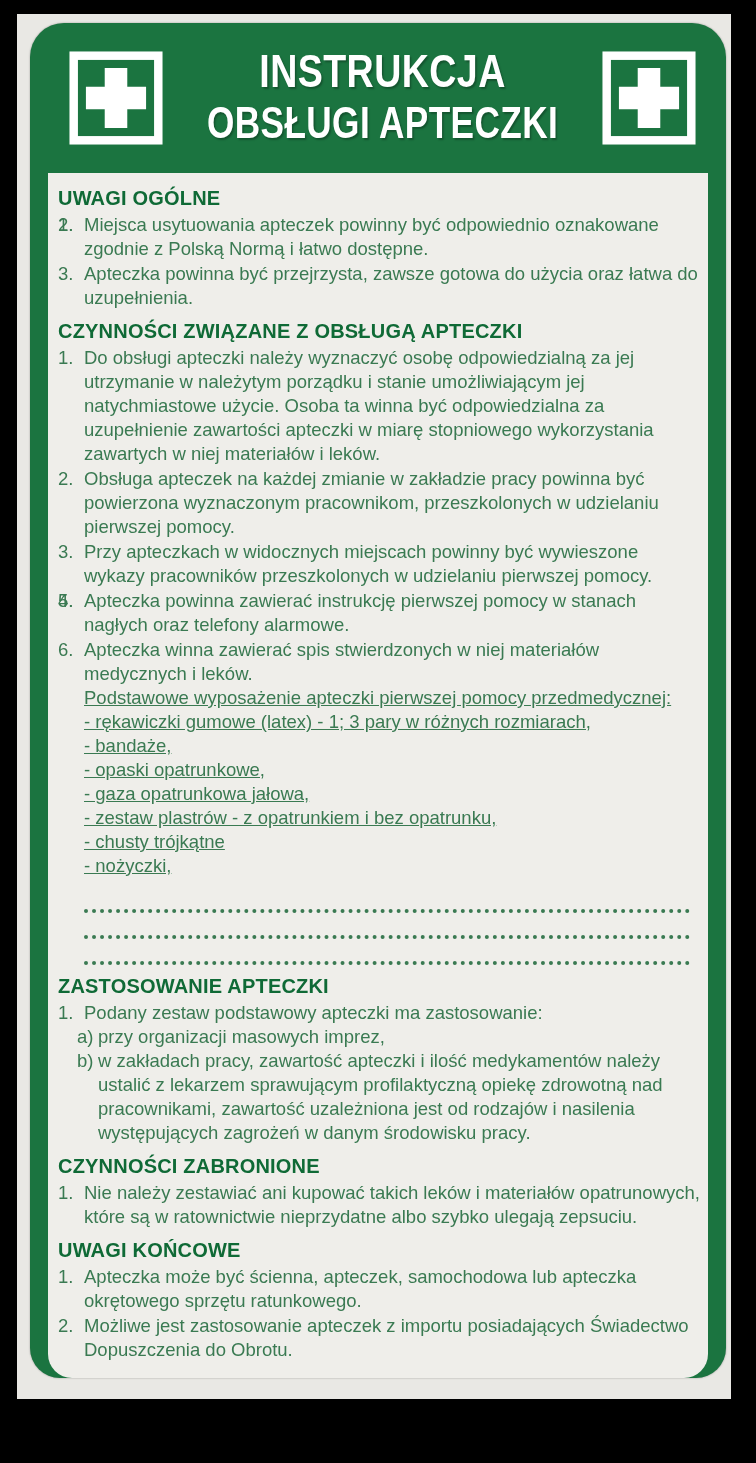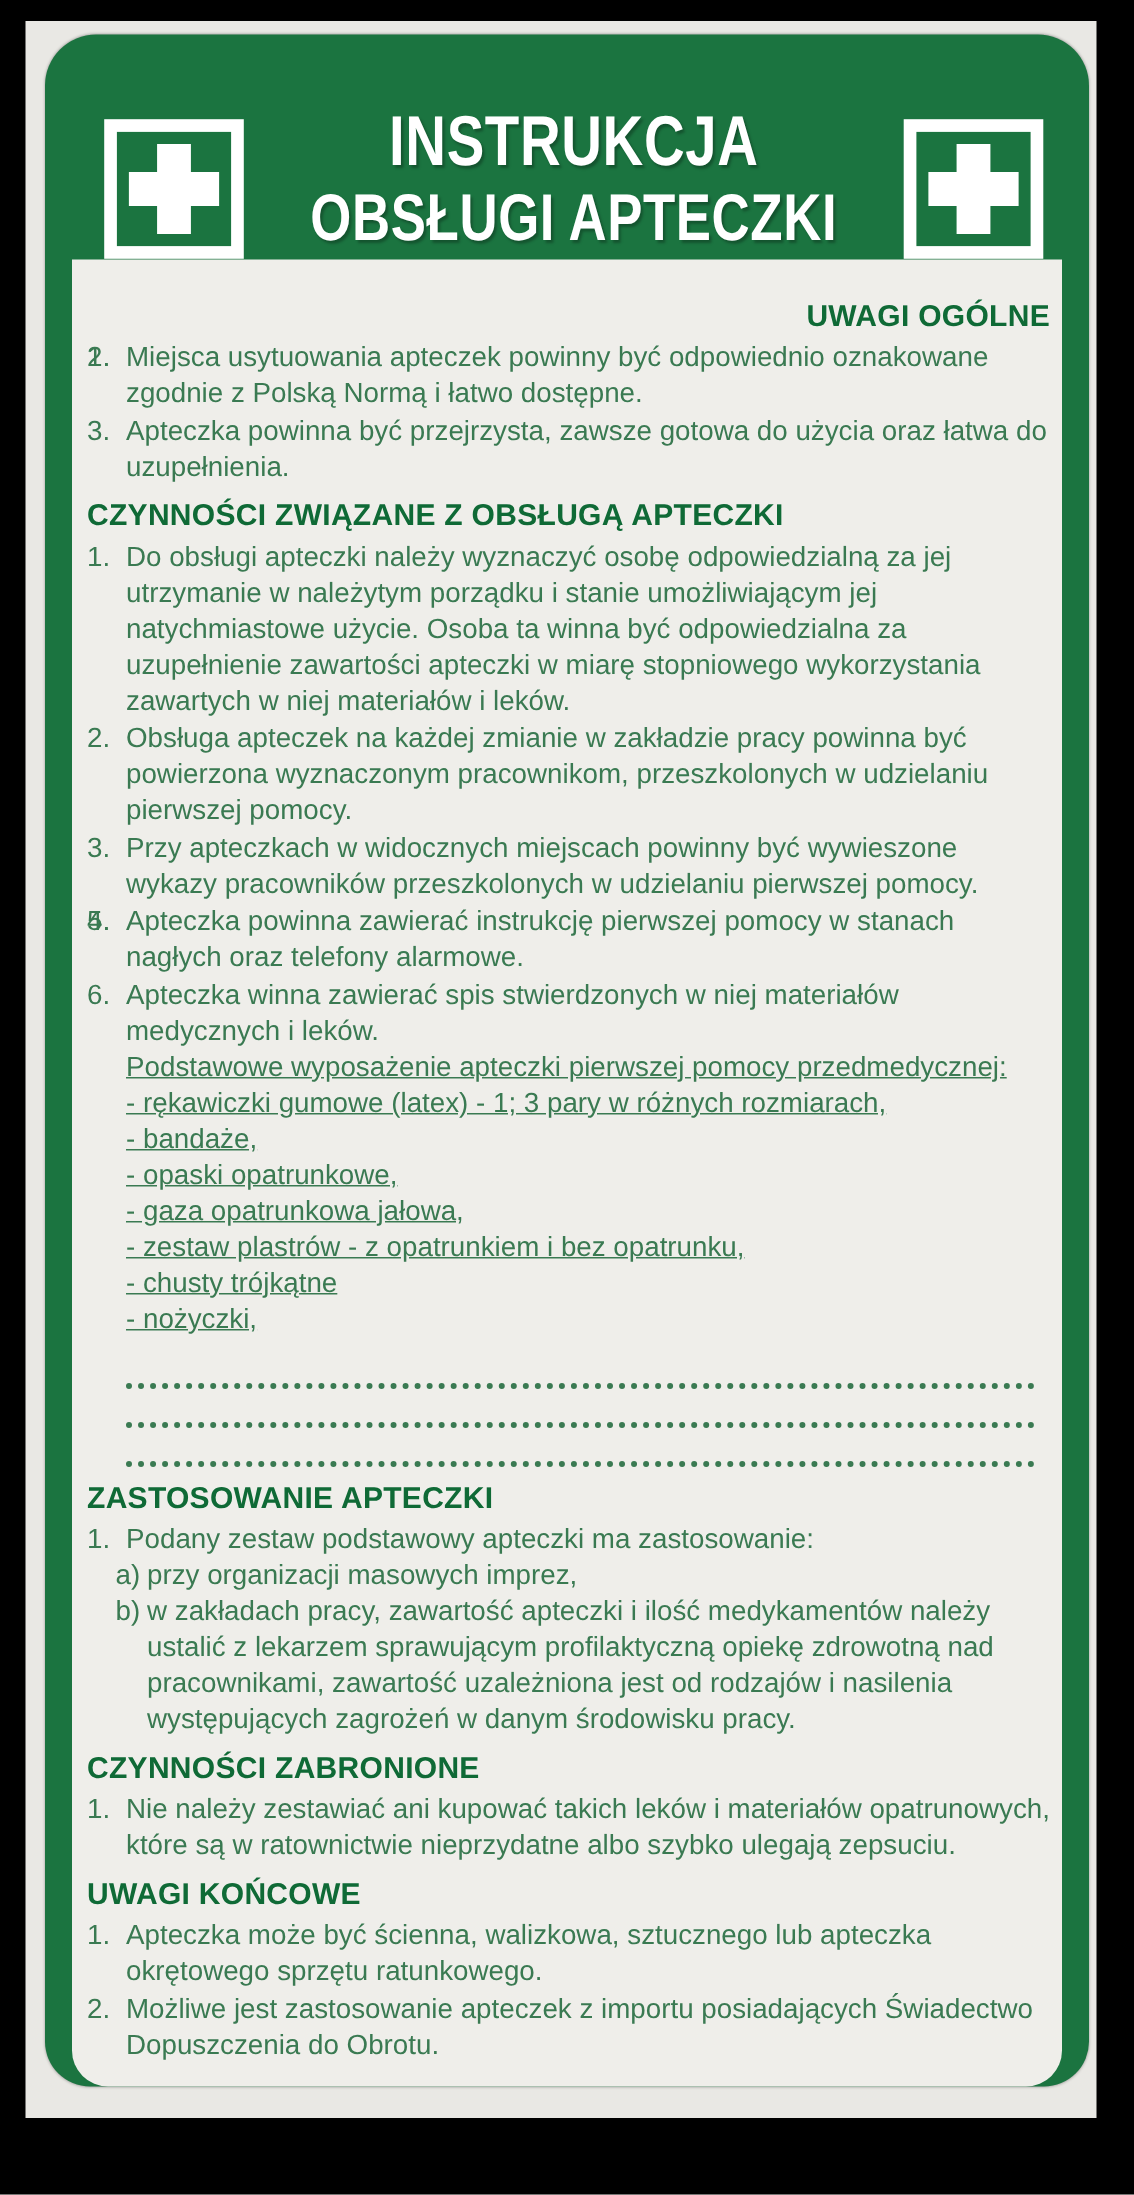--- a/index.html
+++ b/index.html
@@ -24,21 +24,21 @@
   .sign{
     background:var(--green);
     border-radius:34px 34px 30px 30px;
     padding:0 18px;
     box-shadow:0 0 2px rgba(0,0,0,.35);
   }
   
   .sign-header{
     height:150px;
     display:flex;
-    align-items:flex-end;
+    align-items:center;
     justify-content:space-between;
     padding:0 21px;
   }
   .cross{ width:94px; height:94px; flex:0 0 auto; }
   .title-block{
     flex:1 1 auto;
     text-align:center;
     color:#fff;
     font-weight:bold;
     text-shadow:2px 2px 2px rgba(0,0,0,.28);
@@ -64,21 +64,21 @@
     line-height:24px;
   }
   .sec-heading{
     font-size:20px;
     line-height:25px;
     font-weight:bold;
     color:var(--green-dark);
     letter-spacing:.2px;
     margin:9px 0 2px;
   }
-  .sec:first-child .sec-heading{ margin-top:15px;text-align:right; }
+  .sec:first-child .sec-heading{ margin-top:2px; }
   .item{ position:relative; padding-left:26px; }
   .item .marker{ position:absolute; left:0; top:0; }
   .item.num{ margin-top:1px; }
   .item.plain, .item.dash{ padding-left:0; margin-left:26px;text-decoration:underline; }
   .item.letter{ margin-left:19px; padding-left:21px; }
   .dots-line{
     height:26px;
     margin-left:26px;
     margin-right:10px;
     border-bottom:4px dotted var(--body-green);
@@ -138,19 +138,19 @@
           <div class="item num"><span class="marker">1.</span><span class="txt">Podany zestaw podstawowy apteczki ma zastosowanie:</span></div>
           <div class="item letter"><span class="marker">a)</span><span class="txt">przy organizacji masowych imprez,</span></div>
           <div class="item letter"><span class="marker">b)</span><span class="txt">w zakładach pracy, zawartość apteczki i ilość medykamentów należy ustalić z lekarzem sprawującym profilaktyczną opiekę zdrowotną nad pracownikami, zawartość uzależniona jest od rodzajów i nasilenia występujących zagrożeń w danym środowisku pracy.</span></div>
         </section>
         <section class="sec">
           <h2 class="sec-heading">CZYNNOŚCI ZABRONIONE</h2>
           <div class="item num"><span class="marker">1.</span><span class="txt">Nie należy zestawiać ani kupować takich leków i materiałów opatrunowych, które są w ratownictwie nieprzydatne albo szybko ulegają zepsuciu.</span></div>
         </section>
         <section class="sec">
           <h2 class="sec-heading">UWAGI KOŃCOWE</h2>
-          <div class="item num"><span class="marker">1.</span><span class="txt">Apteczka może być ścienna, walizkowa, sztucznego lub apteczka okrętowego sprzętu ratunkowego.</span></div>
+          <div class="item num"><span class="marker">1.</span><span class="txt">Apteczka może być ścienna, apteczek, samochodowa lub apteczka okrętowego sprzętu ratunkowego.</span></div>
           <div class="item num"><span class="marker">2.</span><span class="txt">Możliwe jest zastosowanie apteczek z importu posiadających Świadectwo Dopuszczenia do Obrotu.</span></div>
         </section>
       </div>
 
   </div>
 </div>
 
 </body></html>

